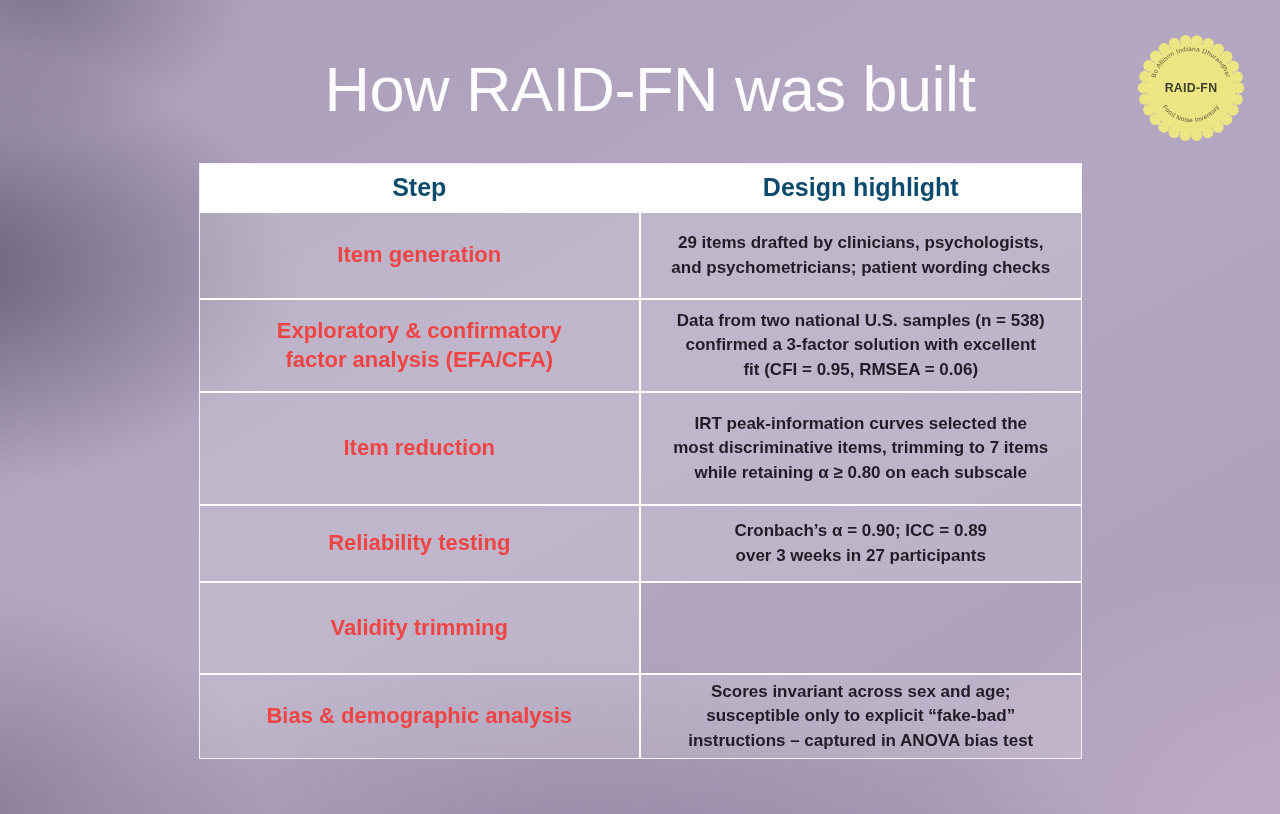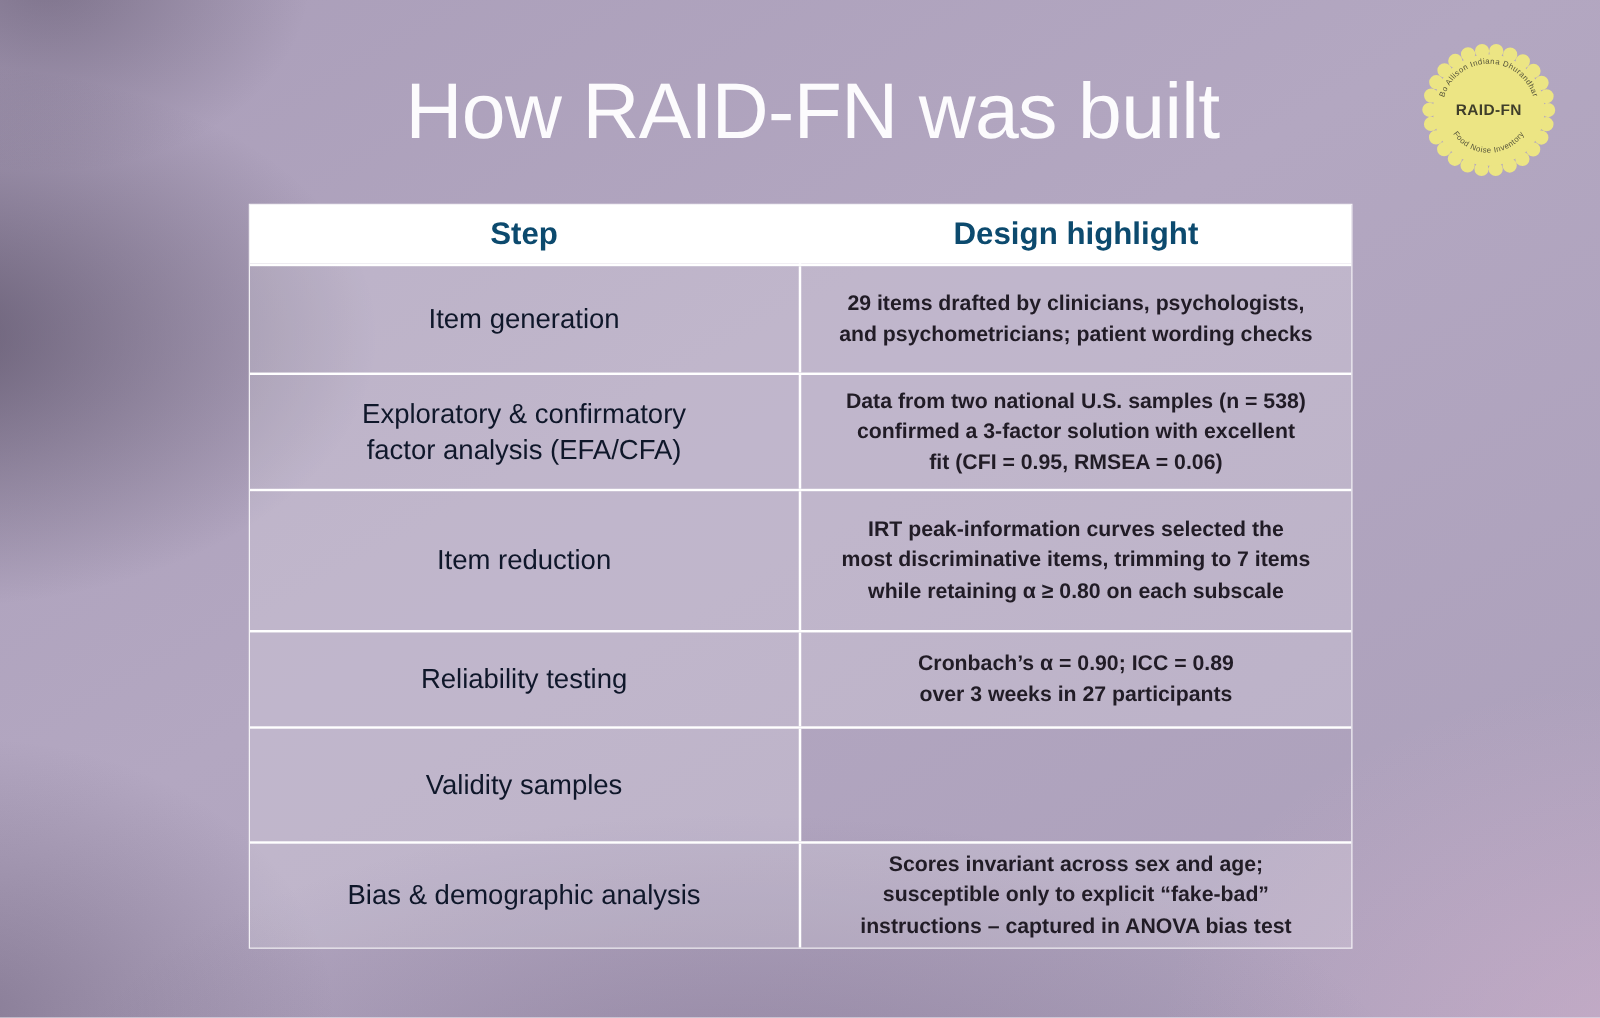--- a/index.html
+++ b/index.html
@@ -89,22 +89,22 @@
     background: rgba(255,255,255,0.18);
   }
 
   .header .cell {
     font-size: 25px;
     font-weight: 700;
     color: #0c4a6e;
   }
   .step-cell {
     font-size: 22px;
-    font-weight: 400;
-    color: #0f172a;
+    font-weight: 700;
+    color: #ef4444;
     line-height: 1.3;
     padding: 16px 30px;
     white-space: pre-line;
   }
   .highlight-cell {
     font-size: 17px;
     font-weight: 400;
     color: #211c26;
     line-height: 1.45;
     padding: 6px 10px;
@@ -157,21 +157,21 @@
 while retaining α ≥ 0.80 on each subscale</div>
   </div>
 
   <div class="row r4">
     <div class="cell left step-cell">Reliability testing</div>
     <div class="cell right highlight-cell">Cronbach’s α = 0.90; ICC = 0.89
 over 3 weeks in 27 participants</div>
   </div>
 
   <div class="row r5">
-    <div class="cell left step-cell">Validity samples</div>
+    <div class="cell left step-cell">Validity trimming</div>
   </div>
 
   <div class="row r6">
     <div class="cell left step-cell">Bias &amp; demographic analysis</div>
     <div class="cell right highlight-cell">Scores invariant across sex and age;
 susceptible only to explicit “fake-bad”
 instructions – captured in ANOVA bias test</div>
   </div>
 </div>
 

